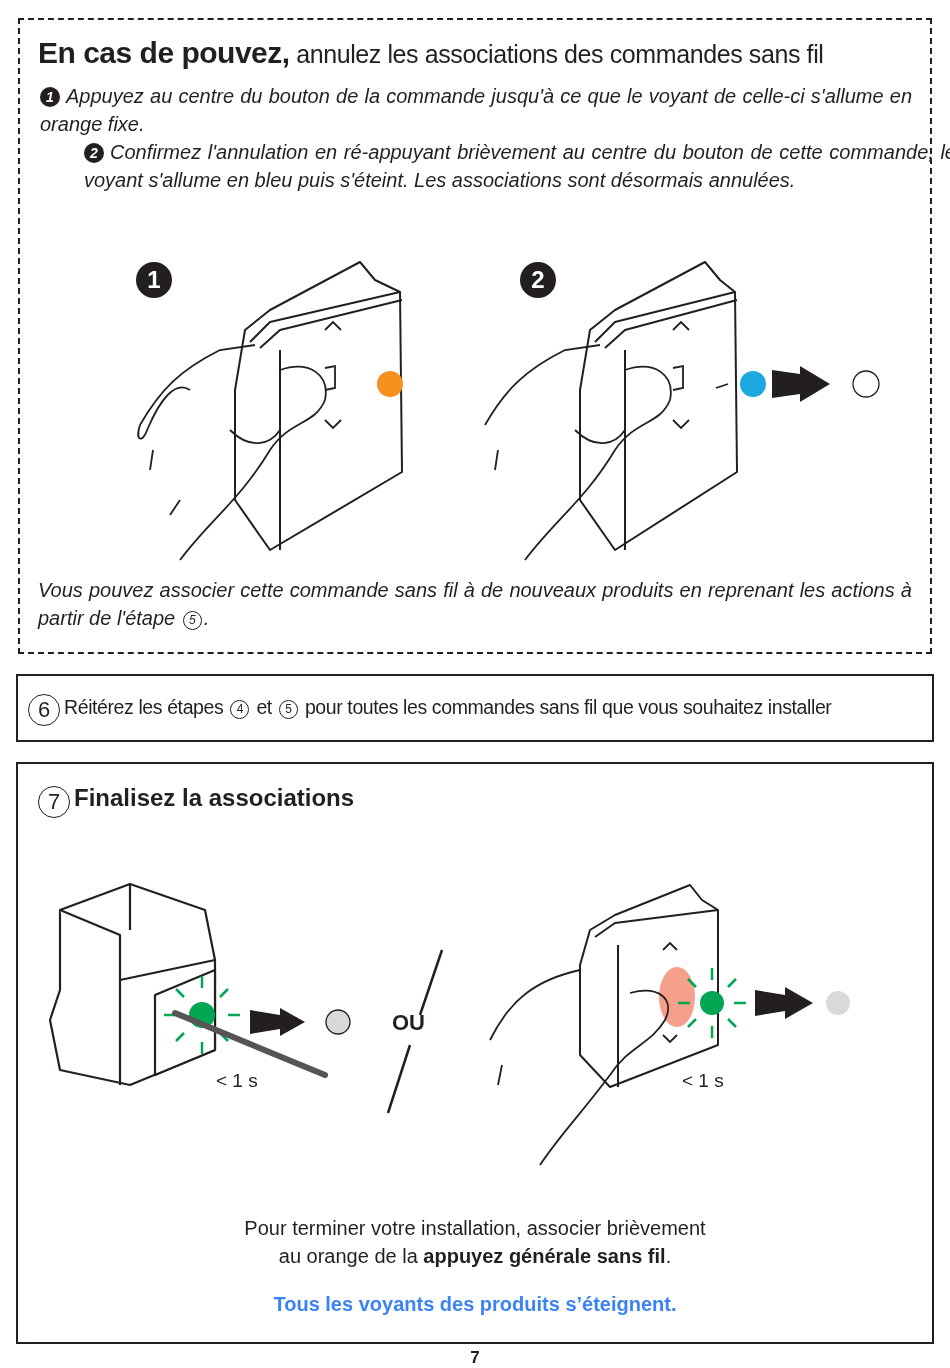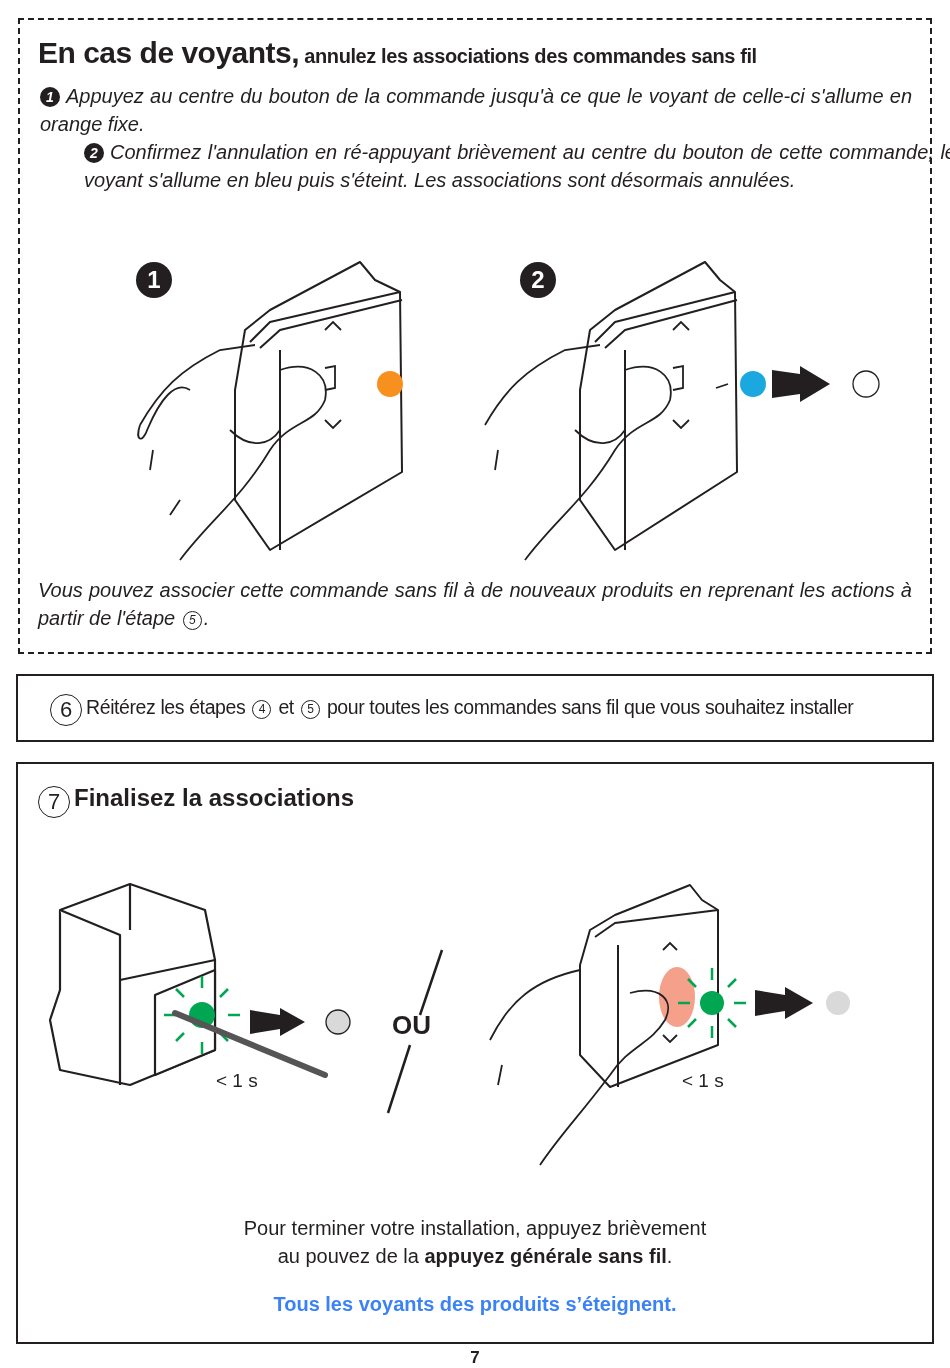--- a/index.html
+++ b/index.html
@@ -1,38 +1,38 @@
 <!DOCTYPE html>
 <html><head>
 <meta charset="utf-8">
 <style>
   html,body{margin:0;padding:0;background:#fff;}
   body{width:950px;height:1368px;position:relative;font-family:"Liberation Sans",sans-serif;color:#231f20;overflow:hidden;}
   .abs{position:absolute;}
   .dashed-box{position:absolute;left:18px;top:18px;width:914px;height:636px;border:2px dashed #231f20;box-sizing:border-box;}
   .title{position:absolute;left:38px;top:36px;white-space:nowrap;}
   .title .big{font-size:30px;font-weight:bold;letter-spacing:-0.5px;}
-  .title .small{font-size:20px;font-weight:bold;letter-spacing:-0.4px;}
+  .title .small{font-size:25px;font-weight:normal;letter-spacing:-0.4px;}
   .para{position:absolute;font-size:20px;line-height:28px;text-align:justify;font-style:italic;}
   .num-badge{display:inline-block;width:20px;height:20px;border-radius:50%;background:#231f20;color:#fff;font-size:14px;font-weight:bold;text-align:center;line-height:20px;margin-right:6px;vertical-align:1px;}
   .big-badge{width:36px;height:36px;border-radius:50%;background:#231f20;color:#fff;font-size:24px;font-weight:bold;text-align:center;line-height:36px;position:absolute;}
   .circ{display:inline-block;width:17px;height:17px;border:1.2px solid #231f20;border-radius:50%;font-size:12px;text-align:center;line-height:17px;vertical-align:1px;margin:0 2px;}
   .circ-lg{display:inline-block;width:30px;height:30px;border:1.5px solid #231f20;border-radius:50%;font-size:22px;text-align:center;line-height:30px;vertical-align:-3px;margin-right:4px;}
   .solid-box{position:absolute;border:2px solid #231f20;box-sizing:border-box;}
   .center-text{position:absolute;left:0;width:950px;text-align:center;font-size:20px;line-height:28px;}
   .red{color:#3b82f6;font-weight:bold;}
   svg{position:absolute;overflow:visible;}
 </style>
 </head>
 <body>
 
 <div class="dashed-box"></div>
 
 <div class="title">
-  <span class="big">En cas de voyants,</span><span class="small"> annulez les associations des commandes sans fil</span>
+  <span class="big">En cas de pouvez,</span><span class="small"> annulez les associations des commandes sans fil</span>
 </div>
 
 <div class="para" style="left:40px;top:82px;width:872px;">
   <span class="num-badge">1</span><span>Appuyez au centre du bouton de la commande jusqu'à ce que le voyant de celle-ci s'allume en orange fixe.</span>
 </div>
 <div class="para" style="left:40px;top:138px;width:872px;margin-left:44px;">
   <span class="num-badge">2</span><span>Confirmez l'annulation en ré-appuyant brièvement au centre du bouton de cette commande, le voyant s'allume en bleu puis s'éteint. Les associations sont désormais annulées.</span>
 </div>
 
 <div class="big-badge" style="left:136px;top:262px;">1</div>
@@ -80,21 +80,21 @@
   <path d="M292,120 L320,124 L320,116 L350,134 L320,152 L320,144 L292,148 Z" fill="#231f20"></path>
   <circle cx="386" cy="134" r="13" fill="#fff" stroke="#231f20" stroke-width="1.3"></circle>
 </svg>
 
 <div class="para" style="left:38px;top:576px;width:874px;">
   <span>Vous pouvez associer cette commande sans fil à de nouveaux produits en reprenant les actions à partir de l'étape</span>
   <span class="circ">5</span><span>.</span>
 </div>
 
 <div class="solid-box" style="left:16px;top:674px;width:918px;height:68px;"></div>
-<div class="abs" style="left:50px;top:694px;font-size:19.5px;white-space:nowrap;letter-spacing:-0.4px;">
+<div class="abs" style="left:28px;top:694px;font-size:19.5px;white-space:nowrap;letter-spacing:-0.4px;">
   <span class="circ-lg">6</span><span>Réitérez les étapes</span>
   <span class="circ">4</span>
   <span>et</span>
   <span class="circ">5</span>
   <span>pour toutes les commandes sans fil que vous souhaitez installer</span>
 </div>
 
 <div class="solid-box" style="left:16px;top:762px;width:918px;height:582px;"></div>
 <div class="abs" style="left:38px;top:784px;font-size:24px;font-weight:bold;white-space:nowrap;">
   <span class="circ-lg" style="font-weight:normal;">7</span><span>Finalisez la associations</span>
@@ -113,21 +113,21 @@
   <circle cx="162" cy="145" r="13" fill="#00a651"></circle>
   <path d="M135,143 L285,205" stroke="#555" stroke-width="6" stroke-linecap="round"></path>
   <path d="M210,140 L240,145 L240,138 L265,152 L240,166 L240,159 L210,164 Z" fill="#231f20"></path>
   <circle cx="298" cy="152" r="12" fill="#d9d9d9" stroke="#231f20" stroke-width="1.3"></circle>
 </svg>
 <div class="abs" style="left:216px;top:1070px;font-size:19px;">&lt; 1 s</div>
 
 <svg style="left:380px;top:945px;" width="70" height="175">
   <path d="M62,5 L40,70 M30,100 L8,168" stroke="#231f20" stroke-width="2.5"></path>
 </svg>
-<div class="abs" style="left:392px;top:1010px;font-size:26px;font-weight:bold;">OU</div>
+<div class="abs" style="left:392px;top:1010px;font-size:22px;font-weight:bold;">OU</div>
 
 <svg style="left:480px;top:875px;" width="400" height="300">
   <g fill="#fff" stroke="#231f20" stroke-width="2" stroke-linejoin="round">
     <path d="M100,90 L110,55 L135,40 L210,10 L222,25 L238,35 L238,170 L130,212 L100,180 Z"></path>
     <path d="M115,62 L135,48 L238,35" fill="none"></path>
     <path d="M138,70 L138,212" fill="none"></path>
   </g>
   <ellipse cx="197" cy="122" rx="18" ry="30" fill="#f4a08a"></ellipse>
   <g fill="none" stroke="#231f20" stroke-width="1.8">
     <path d="M183,75 L190,68 L197,75"></path>
@@ -138,19 +138,19 @@
   </g>
   <g fill="none" stroke="#00a651" stroke-width="2.5">
     <path d="M232,105 L232,93 M232,151 L232,163 M210,128 L198,128 M254,128 L266,128 M216,112 L208,104 M248,112 L256,104 M216,144 L208,152 M248,144 L256,152"></path>
   </g>
   <circle cx="232" cy="128" r="12" fill="#00a651"></circle>
   <path d="M275,115 L305,120 L305,112 L333,128 L305,144 L305,136 L275,141 Z" fill="#231f20"></path>
   <circle cx="358" cy="128" r="12" fill="#d9d9d9"></circle>
 </svg>
 <div class="abs" style="left:682px;top:1070px;font-size:19px;">&lt; 1 s</div>
 
-<div class="center-text" style="top:1214px;">Pour terminer votre installation, appuyez brièvement</div>
+<div class="center-text" style="top:1214px;">Pour terminer votre installation, associer brièvement</div>
 <div class="center-text" style="top:1242px;">
-  <span>au pouvez de la </span><b>appuyez générale sans fil</b><span>.</span>
+  <span>au orange de la </span><b>appuyez générale sans fil</b><span>.</span>
 </div>
 <div class="center-text red" style="top:1290px;">Tous les voyants des produits s’éteignent.</div>
 
 <div class="center-text" style="top:1348px;font-size:17px;font-weight:bold;line-height:20px;">7</div>
 
 </body></html>

